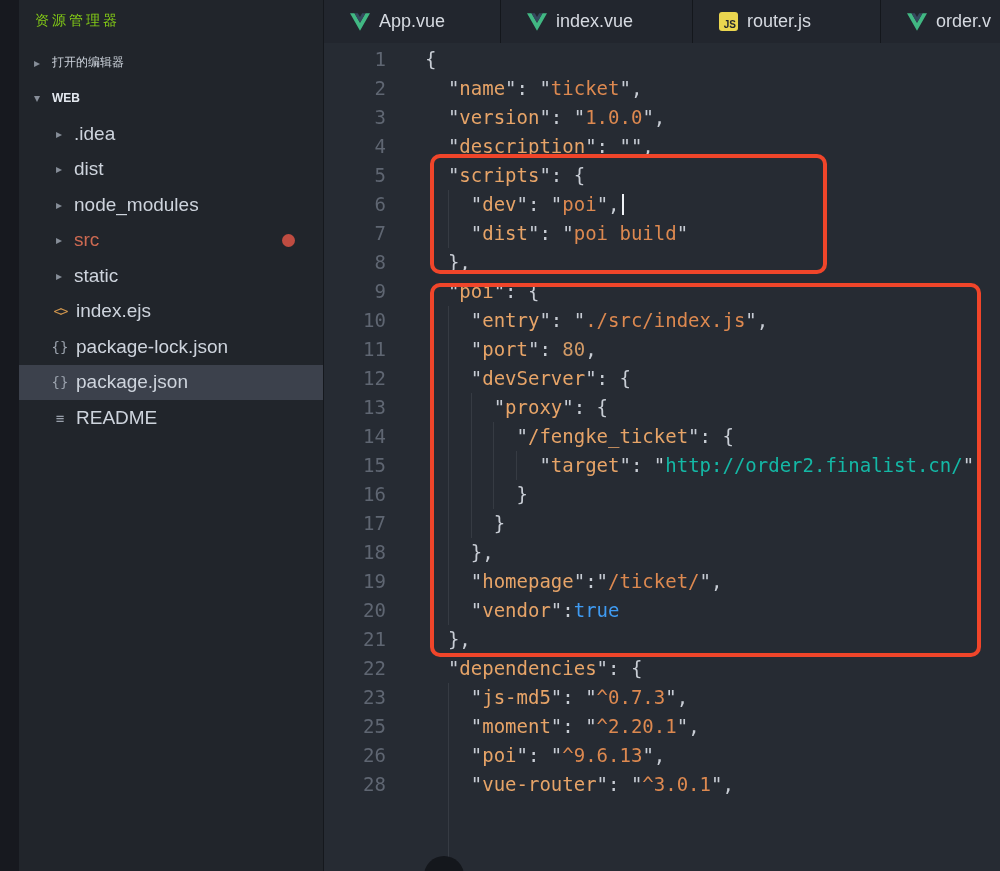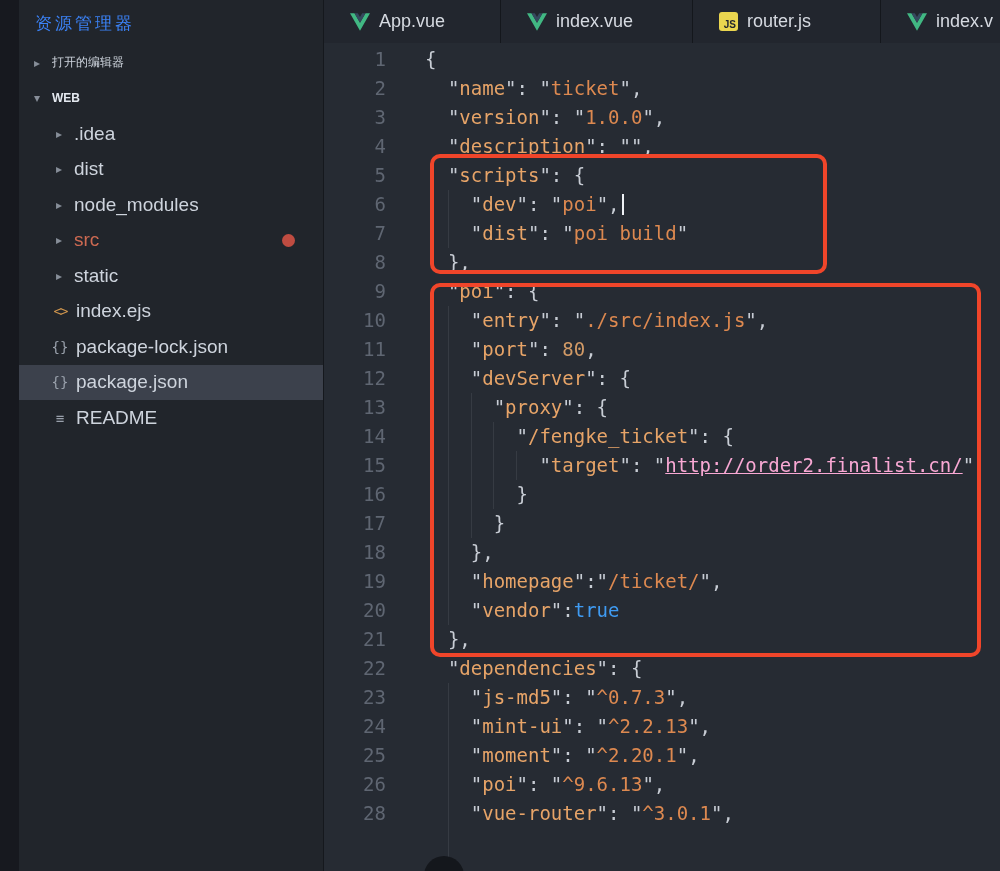--- a/index.html
+++ b/index.html
@@ -4,21 +4,21 @@
 <style>
   *{box-sizing:border-box;margin:0;padding:0}
   html,body{width:1000px;height:871px;overflow:hidden;background:#262b33}
   #app{display:flex;width:1000px;height:871px;font-family:"Liberation Sans",sans-serif}
 
   
   #strip{flex:0 0 19px;background:#17191f}
 
   
   #sidebar{flex:0 0 304px;background:#21252b;color:#ced4dd;overflow:hidden}
-  #sidebar .title{height:45px;padding:12px 0 0 16px;font-size:17px;letter-spacing:3px;color:#3b82f6}
+  #sidebar .title{height:45px;padding:12px 0 0 16px;font-size:14px;letter-spacing:3px;color:#84cc16}
   .trow{height:35.5px;display:flex;align-items:center;gap:6px;font-size:19px;cursor:pointer}
   .trow.sec{padding-left:9px}
   .trow.sub{padding-left:31px}
   .trow.sel{background:#3c414c}
   .twisty{width:18px;text-align:center;font-size:12px;color:#878e99;flex:none}
   .ficon{width:20px;text-align:center;font-family:"DejaVu Sans Mono",monospace;font-size:14px;color:#99a0ab;flex:none}
   .ficon.angle-brackets{color:#d0964e;letter-spacing:-2px}
   .tlabel{white-space:nowrap}
   .tlabel.mod{color:#cd6a52}
   .sec .tlabel{font-size:12px}
@@ -47,21 +47,21 @@
   #g6{left:192px;top:408px;height:29px}
 
   .cline{display:flex;height:29px}
   .ln{flex:0 0 62px;text-align:right;color:#5f6672;user-select:none}
   .ctext{padding-left:39px;white-space:pre}
   .tk-p{color:#c8cdd5}
   .tk-k{color:#e7a468}
   .tk-s{color:#dd8950}
   .tk-n{color:#d19a66}
   .tk-b{color:#3f9bf2}
-  .tk-u{color:#f9a8d4;text-decoration:underline}
+  .tk-u{color:#14b8a6;}
   .cursor{display:inline-block;width:2px;height:21px;background:#eef1f5;vertical-align:-4px;margin-left:2px}
 
   .annot{position:absolute;border:4px solid #f0452a;border-radius:10px;pointer-events:none;z-index:5}
   #annot1{left:106px;top:111px;width:397px;height:120px}
   #annot2{left:106px;top:240px;width:551px;height:374px}
   #bcircle{position:absolute;left:100px;top:813px;width:40px;height:40px;border-radius:50%;background:#14171c;z-index:6}
 </style>
 </head>
 <body>
 
@@ -145,21 +145,21 @@
           </span>
           <span>router.js</span>
         </div>
         <div class="tab">
           <span class="tab-icon">
             <svg width="20" height="18" viewBox="0 0 24 21">
               <polygon points="0,0 12,21 24,0 18.6,0 12,11.5 5.4,0" fill="#41b883"></polygon>
               <polygon points="5.4,0 12,11.5 18.6,0 14.6,0 12,4.6 9.4,0" fill="#35495e"></polygon>
             </svg>
           </span>
-          <span>index.v</span>
+          <span>order.v</span>
         </div>
       </div>
 
     <div id="content">
       <div class="guide" id="g1"></div>
       <div class="guide" id="g2"></div>
       <div class="guide" id="g3"></div>
       <div class="guide" id="g4"></div>
       <div class="guide" id="g5"></div>
       <div class="guide" id="g6"></div>
@@ -251,24 +251,20 @@
           </div>
           <div class="cline">
             <span class="ln">22</span>
             <span class="ctext"><span class="tk-p">  "</span><span class="tk-k">dependencies</span><span class="tk-p">": {</span></span>
           </div>
           <div class="cline">
             <span class="ln">23</span>
             <span class="ctext"><span class="tk-p">    "</span><span class="tk-k">js-md5</span><span class="tk-p">": "</span><span class="tk-s">^0.7.3</span><span class="tk-p">",</span></span>
           </div>
           <div class="cline">
-            <span class="ln">24</span>
-            <span class="ctext"><span class="tk-p">    "</span><span class="tk-k">mint-ui</span><span class="tk-p">": "</span><span class="tk-s">^2.2.13</span><span class="tk-p">",</span></span>
-          </div>
-          <div class="cline">
             <span class="ln">25</span>
             <span class="ctext"><span class="tk-p">    "</span><span class="tk-k">moment</span><span class="tk-p">": "</span><span class="tk-s">^2.20.1</span><span class="tk-p">",</span></span>
           </div>
           <div class="cline">
             <span class="ln">26</span>
             <span class="ctext"><span class="tk-p">    "</span><span class="tk-k">poi</span><span class="tk-p">": "</span><span class="tk-s">^9.6.13</span><span class="tk-p">",</span></span>
           </div>
           <div class="cline">
             <span class="ln">28</span>
             <span class="ctext"><span class="tk-p">    "</span><span class="tk-k">vue-router</span><span class="tk-p">": "</span><span class="tk-s">^3.0.1</span><span class="tk-p">",</span></span>

